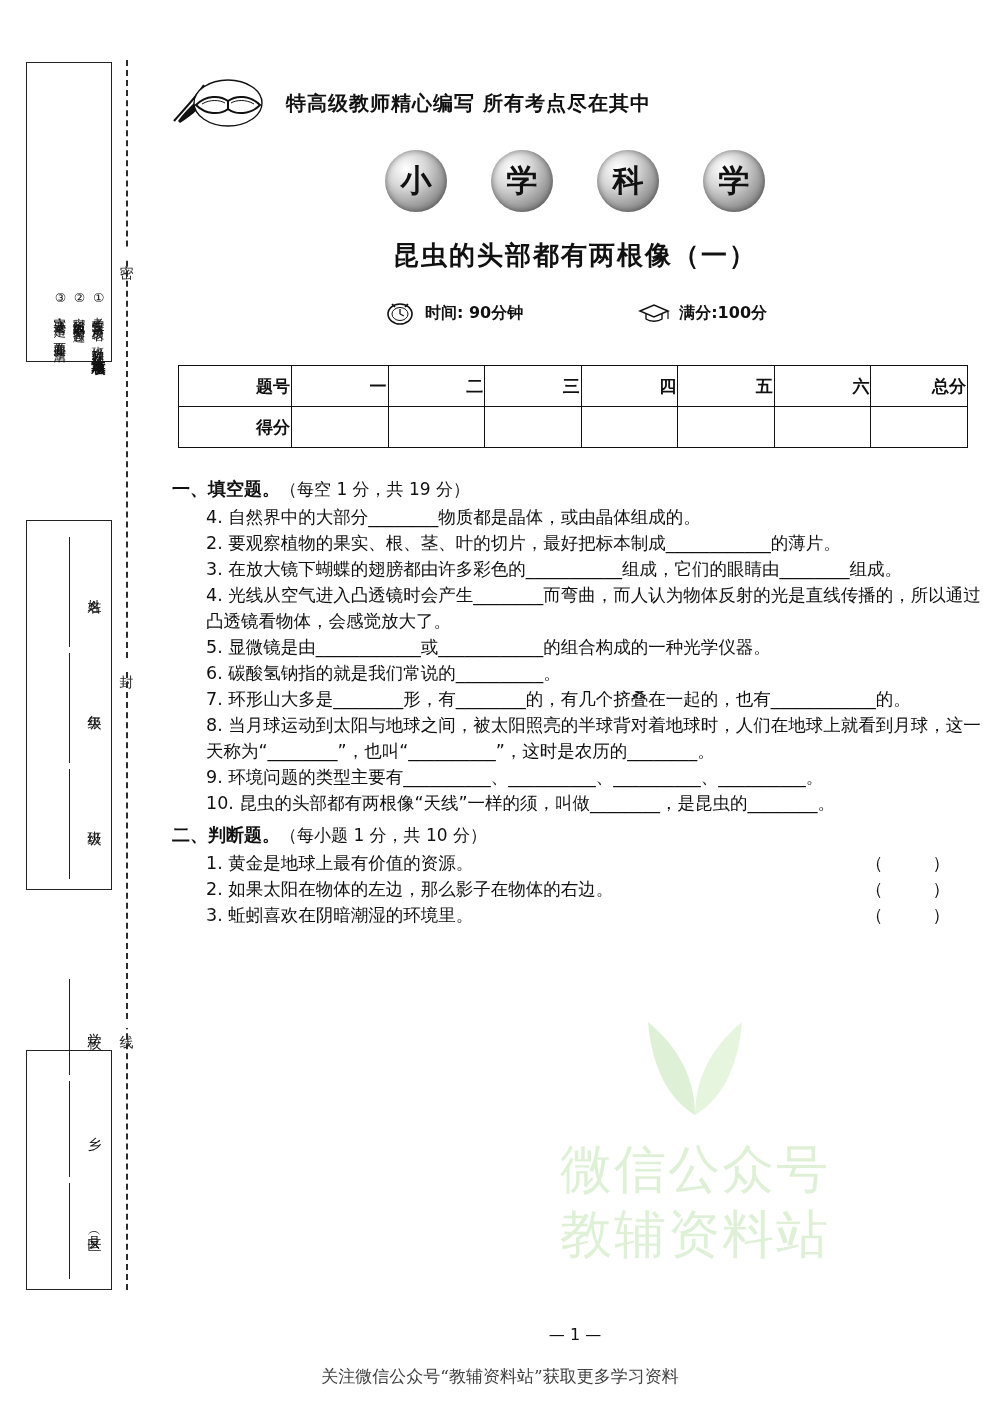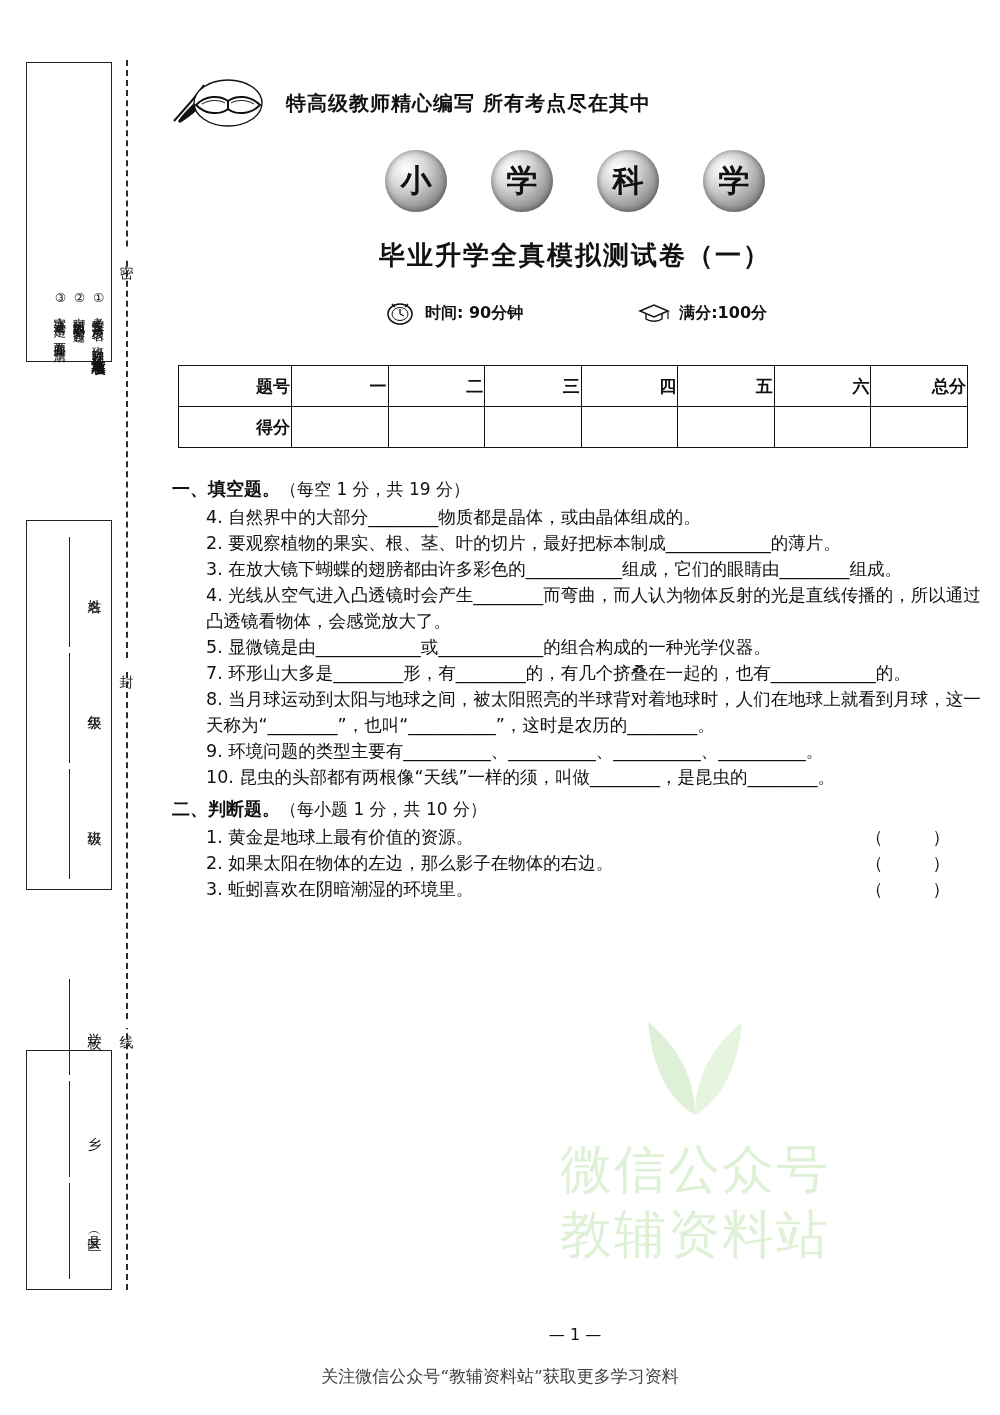--- a/index.html
+++ b/index.html
@@ -230,21 +230,21 @@
     <div class="banner-text">特高级教师精心编写  所有考点尽在其中</div>
   </div>
 
   <div class="title-row">
     <div class="title-char">小</div>
     <div class="title-char">学</div>
     <div class="title-char">科</div>
     <div class="title-char">学</div>
   </div>
 
-  <div class="subtitle">毕业升学全真模拟测试卷（一）</div>
+  <div class="subtitle">昆虫的头部都有两根像（一）</div>
 
   <div class="meta-row">
     <div class="meta-item">
       <span class="clock-ico">
         <svg viewBox="0 0 34 26" width="34" height="26">
           <ellipse cx="17" cy="14" rx="12" ry="10" fill="#fff" stroke="#111" stroke-width="1.6"></ellipse>
           <ellipse cx="17" cy="14" rx="8" ry="6.5" fill="none" stroke="#111" stroke-width="1"></ellipse>
           <path d="M17 14 L17 9 M17 14 L21 16" stroke="#111" stroke-width="1.3"></path>
           <path d="M9 4 L12 7 M25 4 L22 7" stroke="#111" stroke-width="1.6"></path>
         </svg>
@@ -292,20 +292,21 @@
 
     <div class="sec-head">
       <span>一、填空题。</span><span class="sub">（每空 1 分，共 19 分）</span>
     </div>
 
     <div class="q">4. 自然界中的大部分________物质都是晶体，或由晶体组成的。</div>
     <div class="q">2. 要观察植物的果实、根、茎、叶的切片，最好把标本制成____________的薄片。</div>
     <div class="q">3. 在放大镜下蝴蝶的翅膀都由许多彩色的___________组成，它们的眼睛由________组成。</div>
     <div class="q">4. 光线从空气进入凸透镜时会产生________而弯曲，而人认为物体反射的光是直线传播的，所以通过凸透镜看物体，会感觉放大了。</div>
     <div class="q">5. 显微镜是由____________或____________的组合构成的一种光学仪器。</div>
+    <div class="q">6. 碳酸氢钠指的就是我们常说的__________。</div>
     <div class="q">7. 环形山大多是________形，有________的，有几个挤叠在一起的，也有____________的。</div>
     <div class="q">8. 当月球运动到太阳与地球之间，被太阳照亮的半球背对着地球时，人们在地球上就看到月球，这一天称为“________”，也叫“__________”，这时是农历的________。</div>
     <div class="q">9. 环境问题的类型主要有__________、__________、__________、__________。</div>
     <div class="q">10. 昆虫的头部都有两根像“天线”一样的须，叫做________，是昆虫的________。</div>
 
     <div class="sec-head">
       <span>二、判断题。</span><span class="sub">（每小题 1 分，共 10 分）</span>
     </div>
 
     <div class="q">

